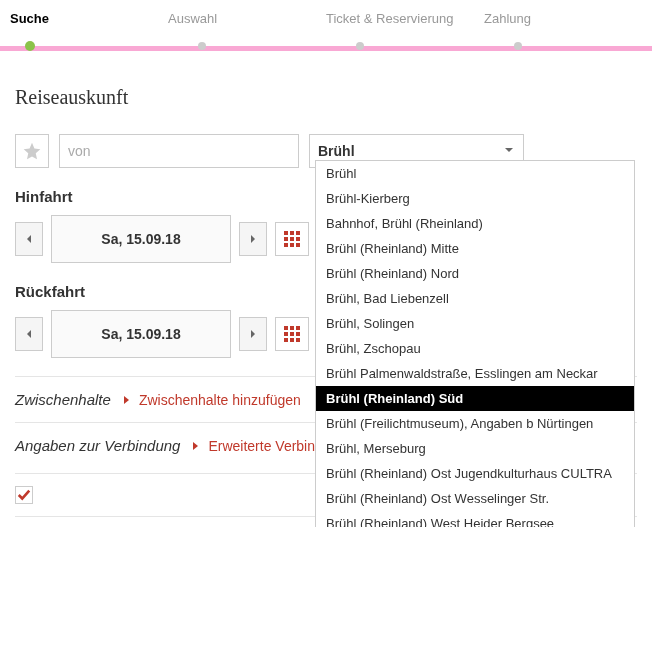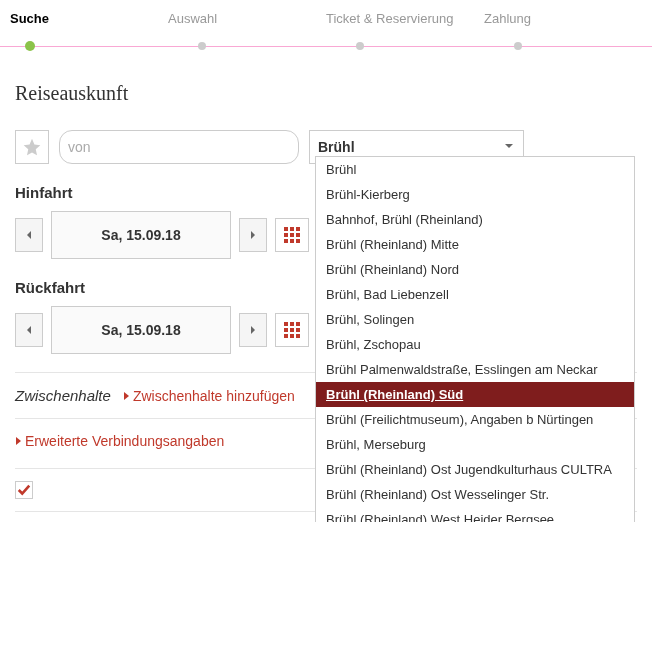--- a/index.html
+++ b/index.html
@@ -9,21 +9,21 @@
       font-family: Arial, sans-serif;
       font-size: 14px;
       color: #333;
       width: 652px;
       background: #fff;
     }
     .progress-bar {
       display: flex;
       justify-content: space-between;
       padding: 10px 10px 0;
-      border-bottom: 1px solid #f9a8d4;
+      border-bottom: 5px solid #f9a8d4;
     }
     .progress-step {
       flex: 1;
       text-align: left;
       position: relative;
       padding-bottom: 20px;
     }
     .progress-step:first-child .step-label { color: #000; font-weight: bold; }
     .step-label { color: #999; font-size: 13px; }
     .progress-step:first-child .step-dot {
@@ -147,21 +147,21 @@
     .section-label {
       font-size: 15px;
       color: #333;
       font-style: italic;
     }
     .section-link {
       color: #c0392b;
       font-size: 14px;
       display: flex;
       align-items: center;
-      gap: 2px;
+      gap: 8px;
     }
     .section-link svg { width: 8px; height: 10px; fill: #c0392b; }
 
     .checkbox-row {
       display: flex;
       align-items: center;
       gap: 8px;
       padding: 12px 0;
       border-top: 1px solid #e5e5e5;
       border-bottom: 1px solid #e5e5e5;
@@ -191,24 +191,23 @@
     }
     .dropdown-item {
       padding: 5px 10px;
       font-size: 13px;
       color: #333;
       cursor: pointer;
       white-space: nowrap;
       overflow: hidden;
     }
     .dropdown-item.selected {
-      background: #7f1d1d;
+      background: #000000;
       color: #fff;
       font-weight: bold;
-      text-decoration: underline;
     }
     .dropdown-list::-webkit-scrollbar { width: 16px; }
     .dropdown-list::-webkit-scrollbar-track { background: #f0f0f0; }
     .dropdown-list::-webkit-scrollbar-thumb { background: #c0c0c0; }
   </style>
 </head>
 <body>
 
 <div class="progress-bar">
   <div class="progress-step">
@@ -231,21 +230,21 @@
 
 <div class="content">
   <h1>Reiseauskunft</h1>
 
   <div class="station-row">
     <div class="star-box">
       <svg viewBox="0 0 24 24">
           <path d="M12 2l2.9 6.9L22 9.8l-5.5 4.9L18 22l-6-3.5L6 22l1.5-7.3L2 9.8l7.1-.9z"></path>
         </svg>
     </div>
-    <input class="text-input" style="max-width: 240px; border-radius: 13px;" placeholder="von">
+    <input class="text-input" style="max-width: 240px;" placeholder="von">
     <div class="dest-label">
       <span>Brühl</span>
       <span class="dest-arrow">
         <svg viewBox="0 0 12 12">
             <path d="M2 4l4 4 4-4z"></path>
           </svg>
       </span>
     </div>
   </div>
 
@@ -333,20 +332,21 @@
     <span class="section-label">Zwischenhalte</span>
     <a class="section-link">
       <svg viewBox="0 0 8 10">
           <path d="M1 1l5 4-5 4z"></path>
         </svg>
       <span>Zwischenhalte hinzufügen</span>
     </a>
   </div>
 
   <div class="section-row" style="margin-top:0;">
+    <span class="section-label">Angaben zur Verbindung</span>
     <a class="section-link">
       <svg viewBox="0 0 8 10">
           <path d="M1 1l5 4-5 4z"></path>
         </svg>
       <span>Erweiterte Verbindungsangaben</span>
     </a>
   </div>
 
   <div class="checkbox-row">
     <div class="checkbox">

